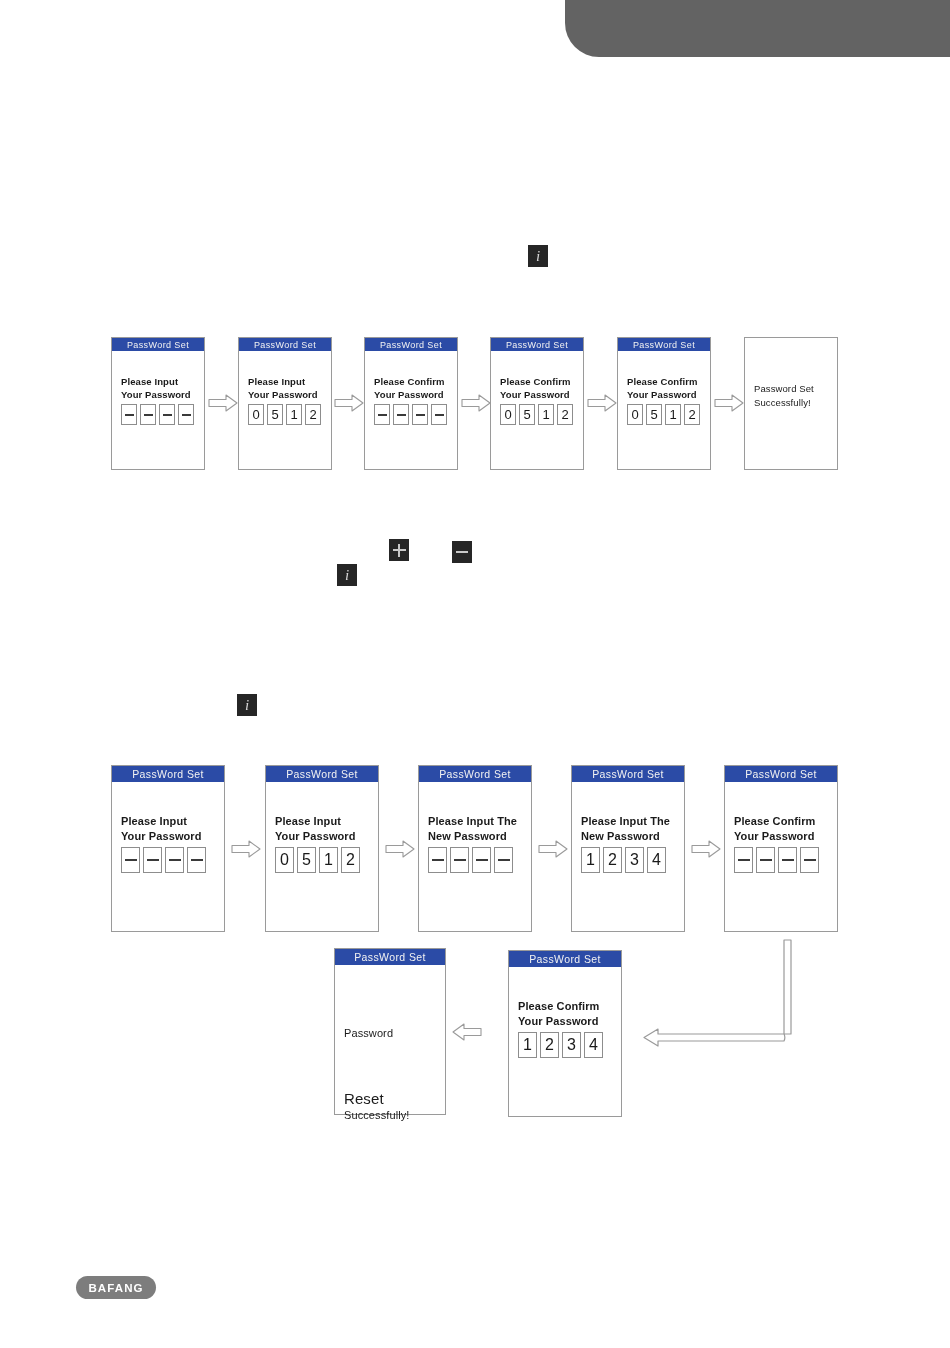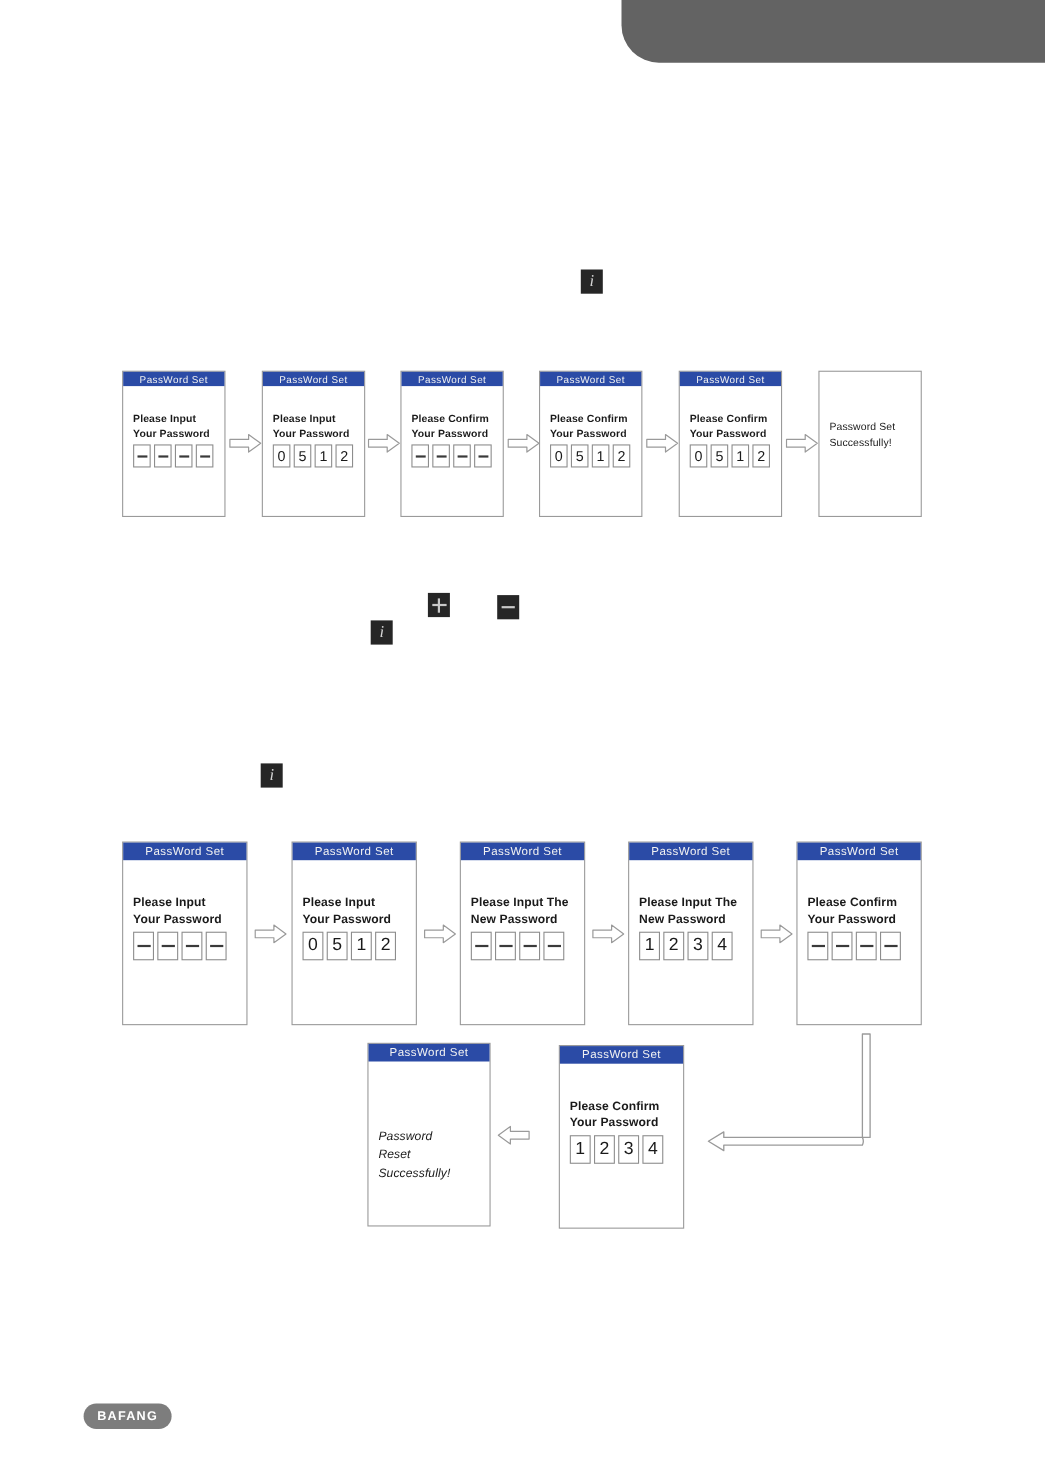--- a/index.html
+++ b/index.html
@@ -358,23 +358,23 @@
             <div class="digit-box" style="width: 19px; height: 26px; font-size: 16px;">3</div>
             <div class="digit-box" style="width: 19px; height: 26px; font-size: 16px;">4</div>
           </div>
         </div>
       </div>
       <div class="screen" style="left: 334px; top: 948px; width: 112px; height: 167px;">
         <div class="screen-header" style="height: 16px;">
           <span style="font-size: 10.5px;">PassWord  Set</span>
         </div>
         <div class="screen-body">
-          <div class="msg" style="margin-top: 60px; font-style: italic;">
+          <div class="msg" style="margin-top: 60px;">
             <div class="scr-line" style="font-size: 11px; line-height: 17px;">Password</div>
-            <div class="scr-line" style="font-size: 11px; line-height: 17px;">Reset</div>
+            <div class="scr-line" style="font-size: 15px; line-height: 17px; margin-top: 48px;">Reset</div>
             <div class="scr-line" style="font-size: 11px; line-height: 17px;">Successfully!</div>
           </div>
         </div>
       </div>
       <div class="arrow" style="left: 231px; top: 840px;">
         <svg width="30" height="18" viewBox="0 0 30 18">
           <path d="M 1 5.5 L 18 5.5 L 18 1 L 29 9 L 18 17 L 18 12.5 L 1 12.5 Z" fill="#ffffff" stroke="#9a9a9a" stroke-width="1.1" stroke-linejoin="round"></path>
         </svg>
       </div>
       <div class="arrow" style="left: 385px; top: 840px;">

